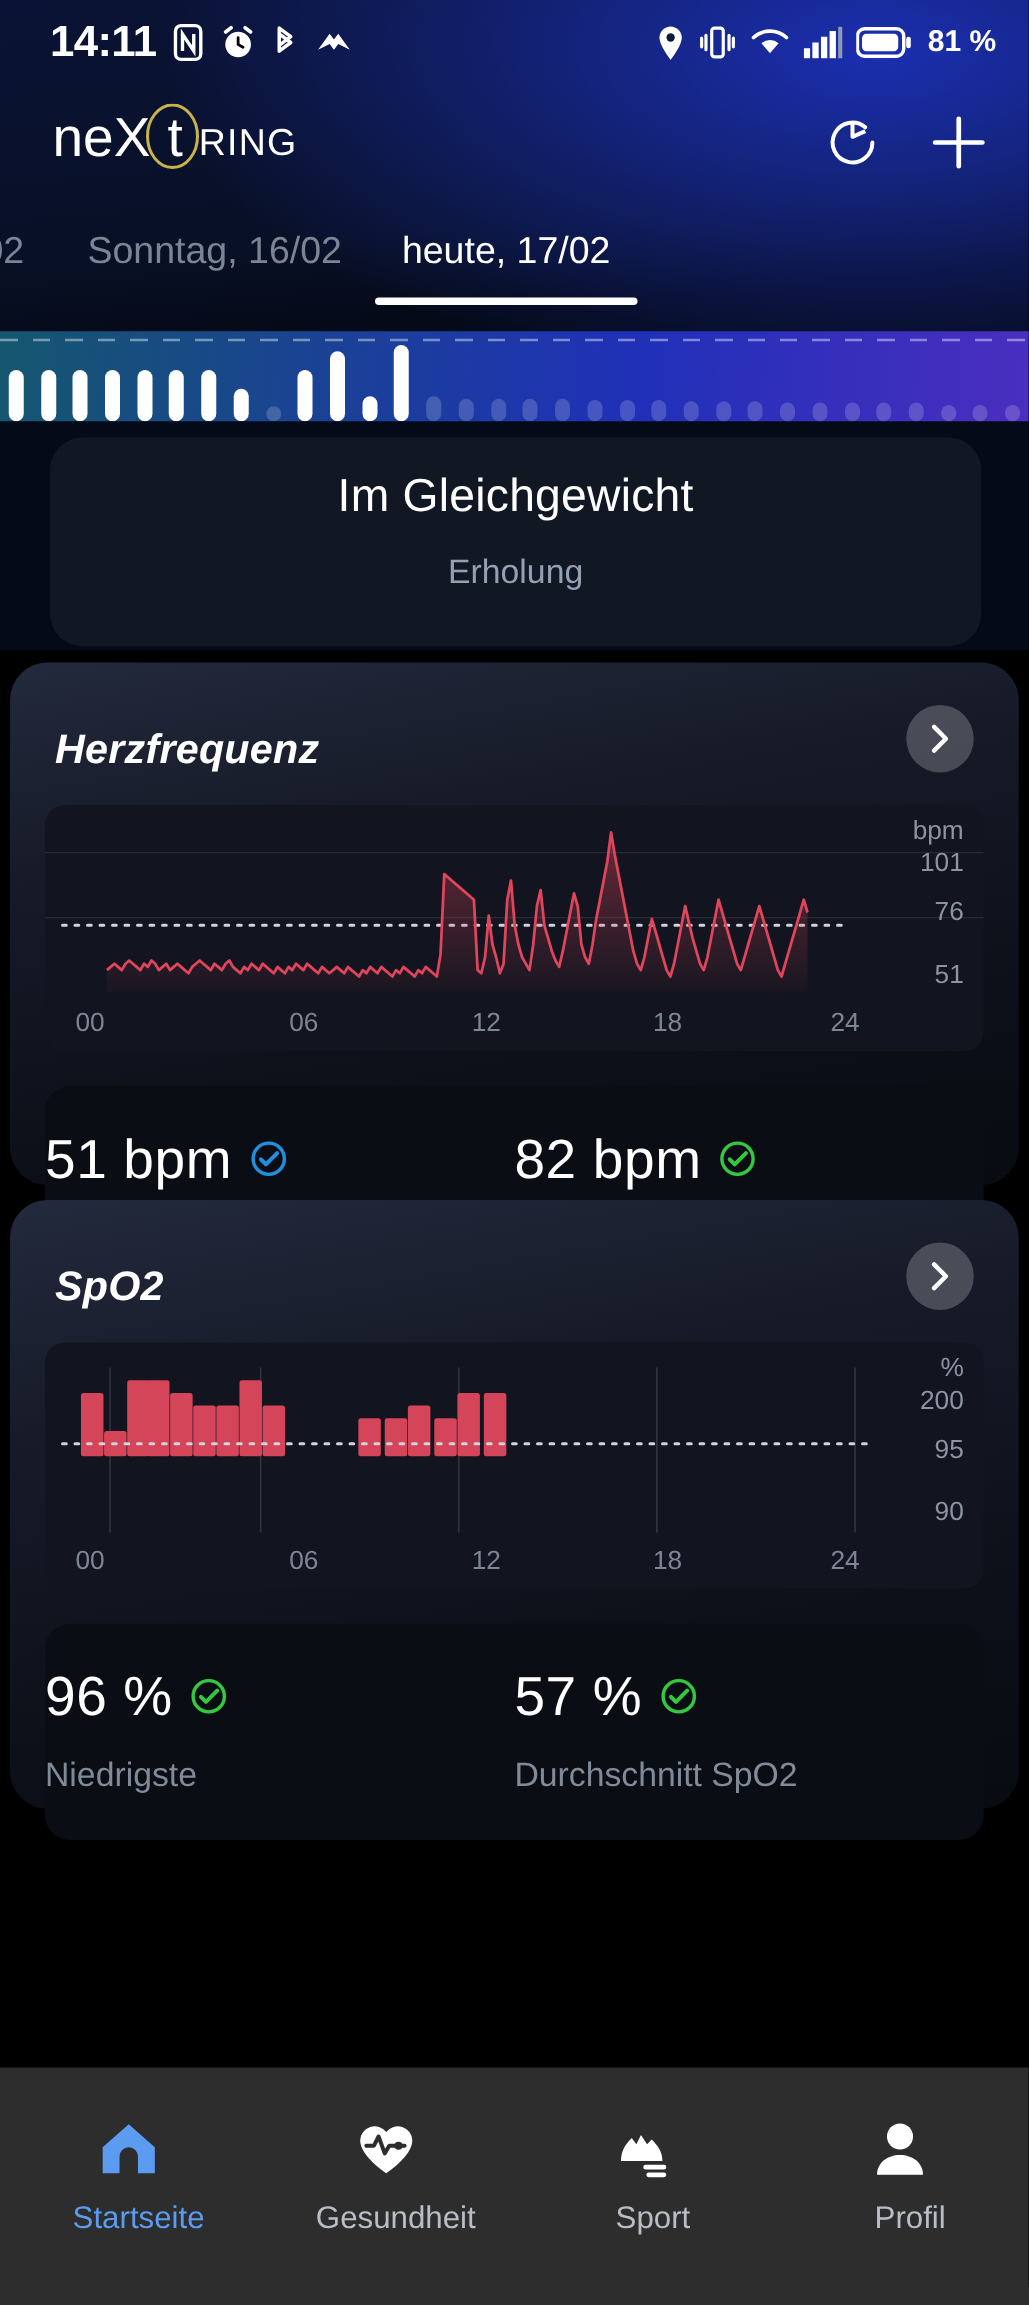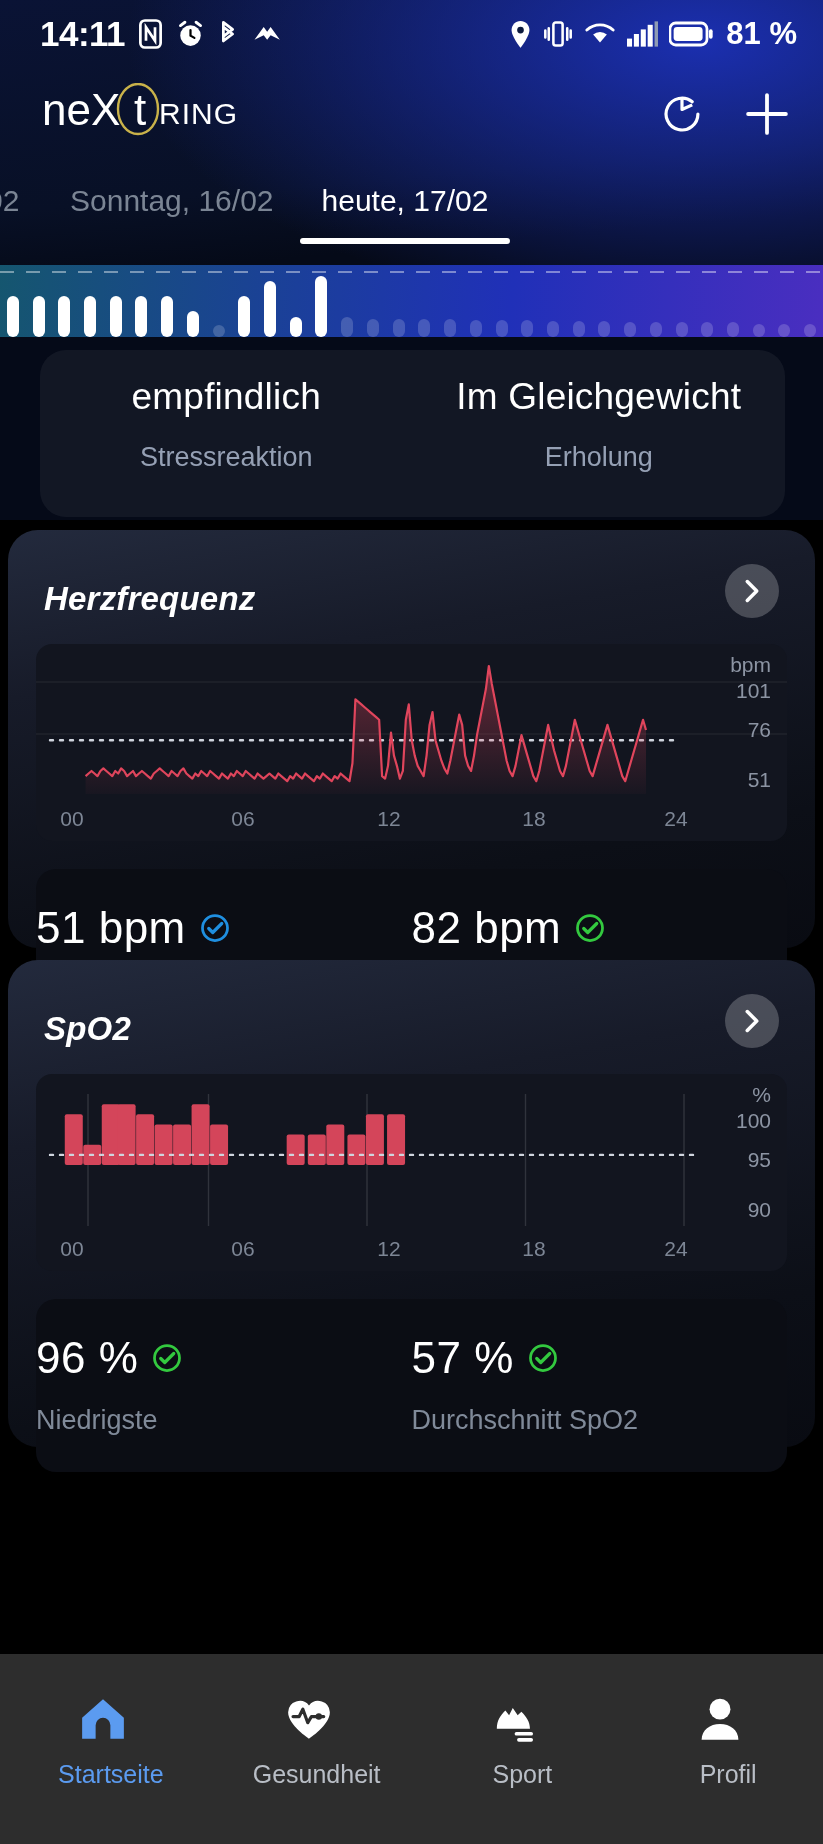--- a/index.html
+++ b/index.html
@@ -23,21 +23,21 @@
   
   .statusbar {
     position:absolute; left:0; top:0; width:823px; height:68px;
     display:flex; align-items:center; justify-content:space-between;
     padding:0 26px 0 40px; z-index:30;
   }
   .sb-left { display:flex; align-items:center; gap:12px; }
   .sb-time { font-size:35px; font-weight:700; letter-spacing:-0.5px; }
   .sb-right { display:flex; align-items:center; gap:11px; }
   .sb-ico { display:inline-flex; align-items:center; justify-content:center; }
-  .sb-batt-txt { font-size:31px; font-weight:700; margin-left:2px; }
+  .sb-batt-txt { font-size:24px; font-weight:700; margin-left:2px; }
 
   
   .appbar {
     position:absolute; left:0; top:68px; width:823px; height:92px;
     display:flex; align-items:center; justify-content:space-between;
     padding:0 30px 0 42px; z-index:30;
   }
   .logo { position:relative; height:50px; display:flex; align-items:flex-end; }
   .logo-svg { display:block; }
   .appbar-actions { display:flex; align-items:center; gap:34px; }
@@ -274,24 +274,20 @@
       <div class="sb-bar" style="left: 726.984px; height: 14.52px; background: rgba(255, 255, 255, 0.18);"></div>
       <div class="sb-bar" style="left: 752.703px; height: 13.2px; background: rgba(255, 255, 255, 0.18);"></div>
       <div class="sb-bar" style="left: 778.422px; height: 13.2px; background: rgba(255, 255, 255, 0.18);"></div>
       <div class="sb-bar" style="left: 804.141px; height: 13.2px; background: rgba(255, 255, 255, 0.18);"></div>
     </div>
 </div>
 
 <div class="stresscard">
   <div class="sc-cols">
     <div class="sc-col">
-      <div class="sc-title">empfindlich</div>
-      <div class="sc-sub">Stressreaktion</div>
-    </div>
-    <div class="sc-col">
       <div class="sc-title">Im Gleichgewicht</div>
       <div class="sc-sub">Erholung</div>
     </div>
   </div>
 </div>
 
 <div class="card" style="top:530px; height:418px;">
   <div class="card-head">
     <span class="card-title">Herzfrequenz</span>
     <span class="chev">
@@ -384,21 +380,21 @@
         <rect x="250.67500000000007" width="18" y="60.61538461538461" height="30.461538461538467" rx="2" fill="#d4455a"></rect>
         <rect x="271.80833333333334" width="18" y="60.61538461538461" height="30.461538461538467" rx="2" fill="#d4455a"></rect>
         <rect x="290.3" width="18" y="50.46153846153847" height="40.61538461538461" rx="2" fill="#d4455a"></rect>
         <rect x="311.43333333333334" width="18" y="60.61538461538461" height="30.461538461538467" rx="2" fill="#d4455a"></rect>
         <rect x="329.925" width="18" y="40.30769230769231" height="50.769230769230774" rx="2" fill="#d4455a"></rect>
         <rect x="351.05833333333334" width="18" y="40.30769230769231" height="50.769230769230774" rx="2" fill="#d4455a"></rect>
         <line x1="14" x2="660" y1="80.92307692307692" y2="80.92307692307692" stroke="#cfd4dd" stroke-width="2.4" stroke-dasharray="3 7" stroke-linecap="round"></line>
       </svg>
     <div class="axis-y">
       <span class="unit">%</span>
-      <span>100</span>
+      <span>200</span>
     </div>
     <div class="ylab" style="top:74px;">95</div>
     <div class="ylab" style="top:124px;">90</div>
     <div class="axis-x">
       <span class="xlab" style="left:36px;">00</span>
       <span class="xlab" style="left:207px;">06</span>
       <span class="xlab" style="left:353px;">12</span>
       <span class="xlab" style="left:498px;">18</span>
       <span class="xlab" style="left:640px;">24</span>
     </div>

